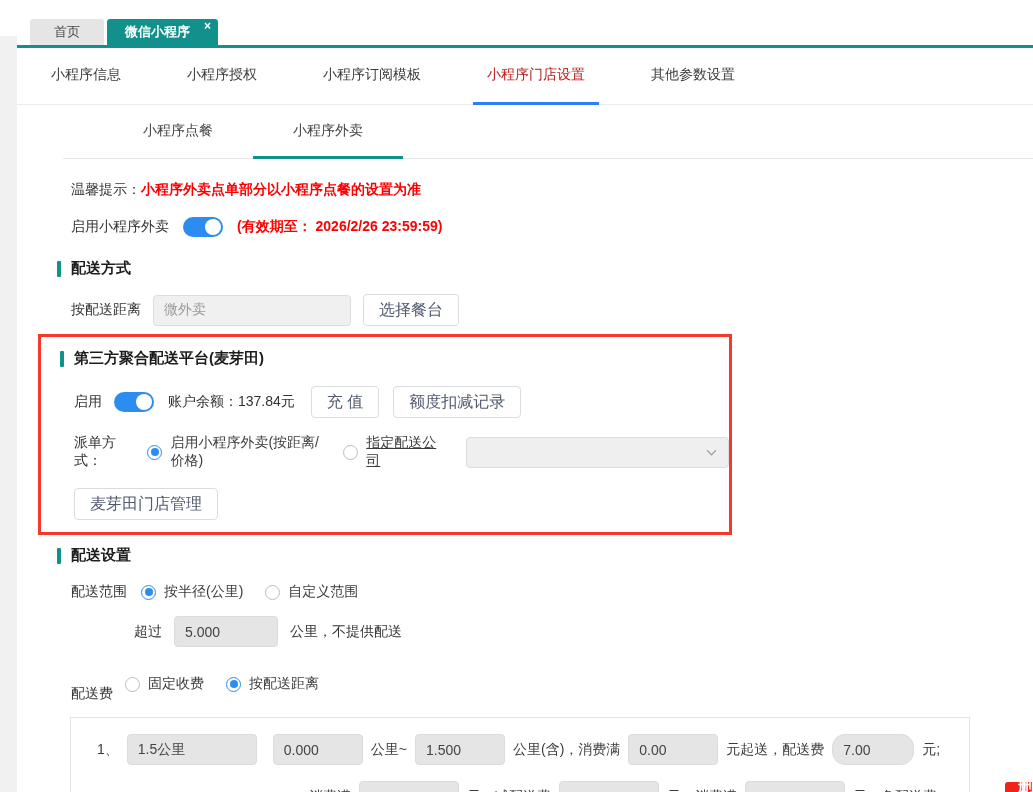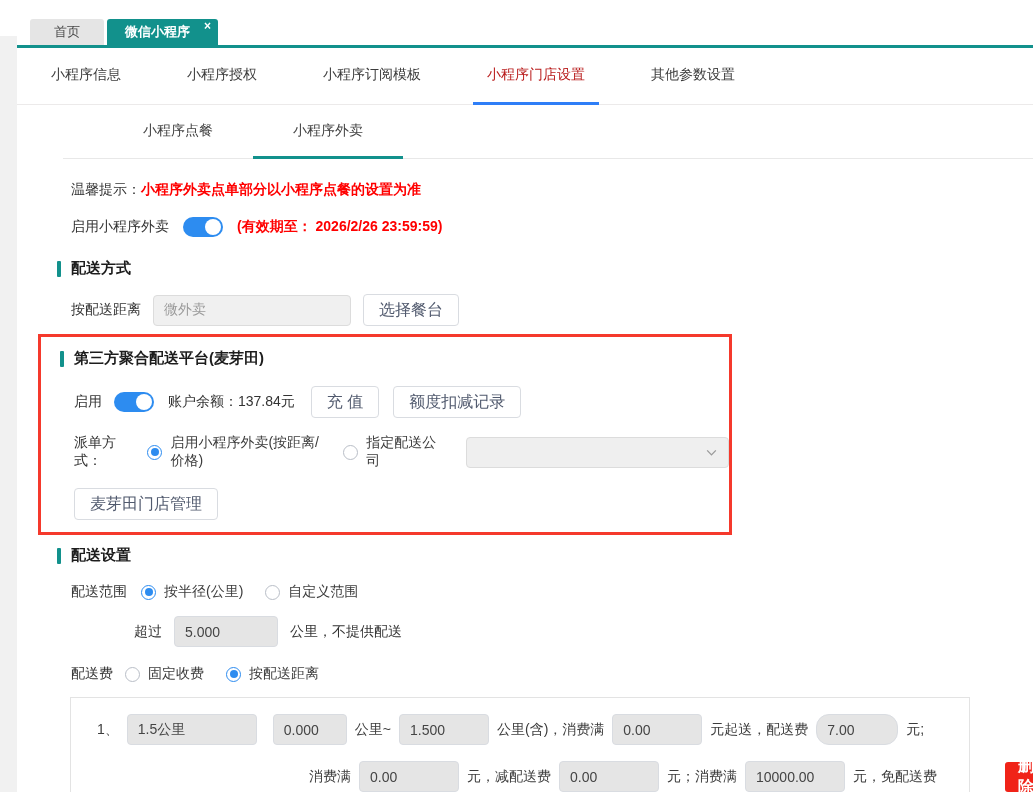--- a/index.html
+++ b/index.html
@@ -187,21 +187,21 @@
         <span class="lbl">账户余额：</span>
         <span class="lbl" style="margin-right:16px;">137.84元</span>
         <button class="btn gap14" style="margin-right:14px;">充 值</button>
         <button class="btn">额度扣减记录</button>
       </div>
       <div class="row" style="margin-top:16px;">
         <span class="lbl gap12">派单方式：</span>
         <span class="radio checked"></span>
         <span class="rlabel" style="margin-right:14px;">启用小程序外卖(按距离/价格)</span>
         <span class="radio"></span>
-        <span class="rlabel" style="margin-right:26px;">指定配送公司</span>
+        <span class="rlabel" style="margin-right:26px;text-decoration:underline;">指定配送公司</span>
         <span class="select">
           <span></span>
           <span>
             <svg width="13" height="13" viewBox="0 0 12 12">
                 <polyline points="2,4 6,8.2 10,4" fill="none" stroke="#9a9a9a" stroke-width="1.2"></polyline>
               </svg>
           </span>
         </span>
       </div>
       <div class="row" style="margin-top:18px;">
@@ -222,33 +222,33 @@
       <span class="rlabel">自定义范围</span>
     </div>
 
     <div class="row mt-exceed">
       <span class="lbl gap12">超过</span>
       <input class="txt gap12" style="width: 104px; margin-right: 12px;" value="5.000">
       <span class="lbl">公里，不提供配送</span>
     </div>
 
     <div class="row mt-fee">
-      <span class="lbl" style="margin-right:12px;">配送费</span>
+      <span class="lbl" style="margin-right:12px;margin-top:20px;">配送费</span>
       <span class="radio"></span>
       <span class="rlabel">固定收费</span>
       <span class="radio checked"></span>
       <span class="rlabel">按配送距离</span>
     </div>
 
     <div class="fee-table">
       <div class="fee-line">
         <span class="sep">1、</span>
         <input class="txt" style="width: 130px;" value="1.5公里">
         <span class="sep" style="margin-left:16px;margin-right:0;"></span>
-        <input class="txt" style="width: 74px;" value="0.000">
+        <input class="txt" style="width: 90px;" value="0.000">
         <span class="sep">公里~</span>
         <input class="txt" style="width: 90px;" value="1.500">
         <span class="sep">公里(含)，消费满</span>
         <input class="txt" style="width: 90px;" value="0.00">
         <span class="sep">元起送，配送费</span>
         <input class="txt" style="width: 82px; border-radius: 13px;" value="7.00">
         <span class="sep">元;</span>
       </div>
       <div class="fee-line fee-line2">
         <span class="sep">消费满</span>

